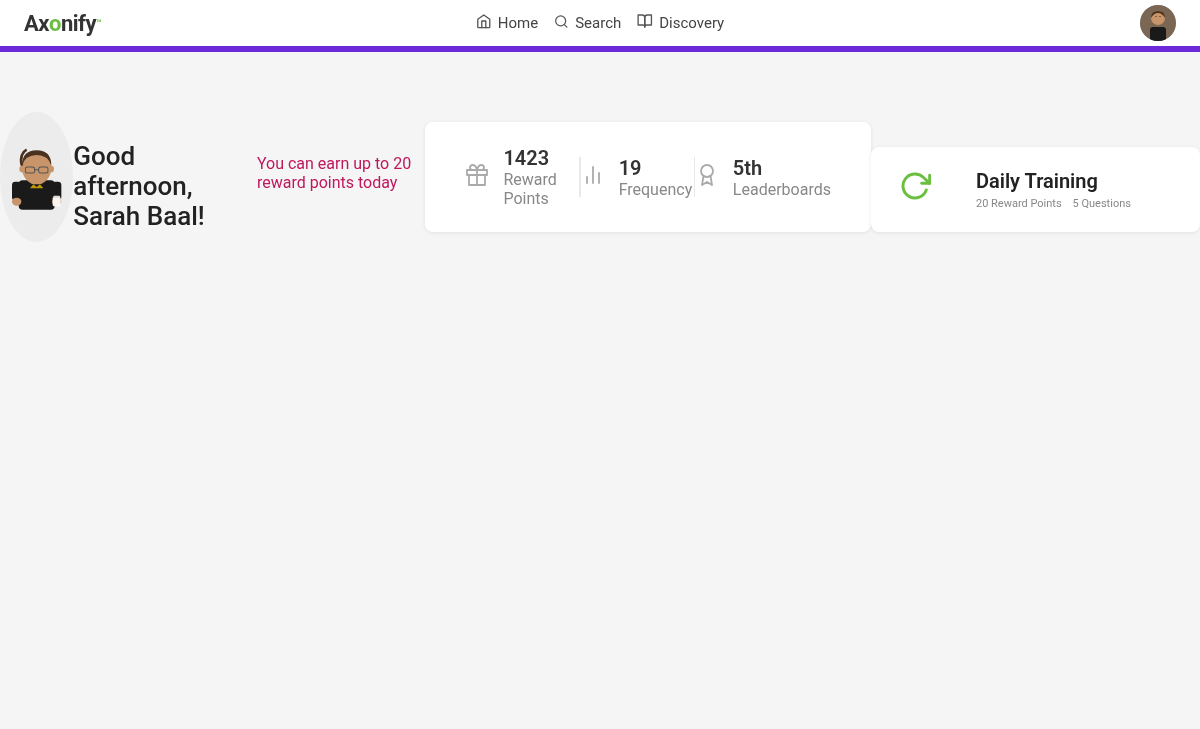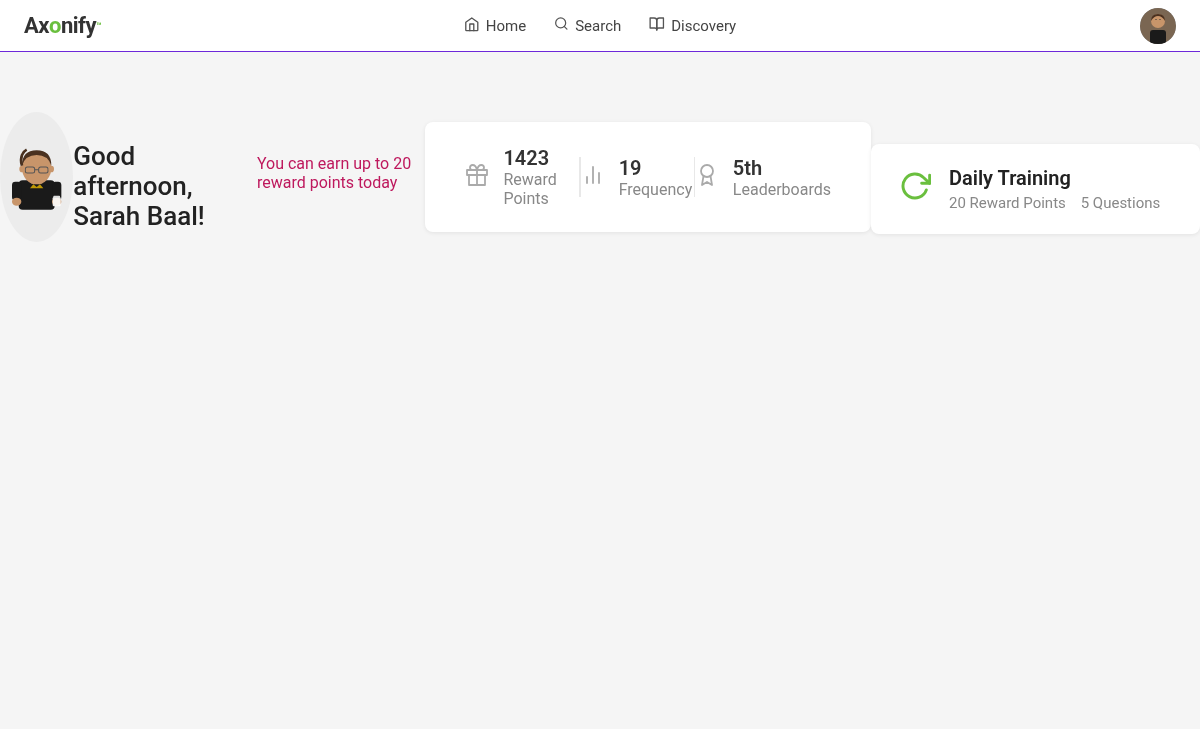--- a/index.html
+++ b/index.html
@@ -10,40 +10,40 @@
       width: 1200px;
     }
 
     
     header {
       background: #fff;
       height: 52px;
       display: flex;
       align-items: center;
       padding: 0 24px;
-      border-bottom: 1px solid #6d28d9;
+      border-bottom: 6px solid #6d28d9;
       position: relative;
     }
     .logo {
       display: flex;
       align-items: center;
       font-size: 22px;
       font-weight: 700;
       color: #333;
       letter-spacing: -0.5px;
     }
     .logo-ax { color: #333; }
     .logo-dot { color: #6abf3e; }
     .logo-nify { color: #333; }
     .logo-tm { font-size: 9px; color: #6abf3e; vertical-align: super; }
 
     nav {
       display: flex;
       align-items: center;
-      gap: 28px;
+      gap: 16px;
       position: absolute;
       left: 50%;
       transform: translateX(-50%);
     }
     .nav-item {
       display: flex;
       align-items: center;
       gap: 6px;
       color: #444;
       font-size: 15px;
@@ -146,36 +146,37 @@
 
     
     .training-card {
       background: #fff;
       border-radius: 8px;
       box-shadow: 0 1px 4px rgba(0,0,0,0.08);
       display: flex;
       align-items: center;
       width: 540px;
       padding: 22px 28px;
+      gap: 27px;
     }
     .training-icon {
       margin-right: 18px;
       font-size: 28px;
     }
     .training-info {
       flex: 1;
     }
     .training-title {
       font-size: 20px;
       font-weight: 600;
       color: #222;
       margin-bottom: 4px;
     }
     .training-meta {
-      font-size: 15px;
+      font-size: 11px;
       color: #888;
     }
     .training-meta span + span::before {
       content: '  ';
     }
     .start-button {
       background: #6abf3e;
       color: #fff;
       border: none;
       border-radius: 4px;

